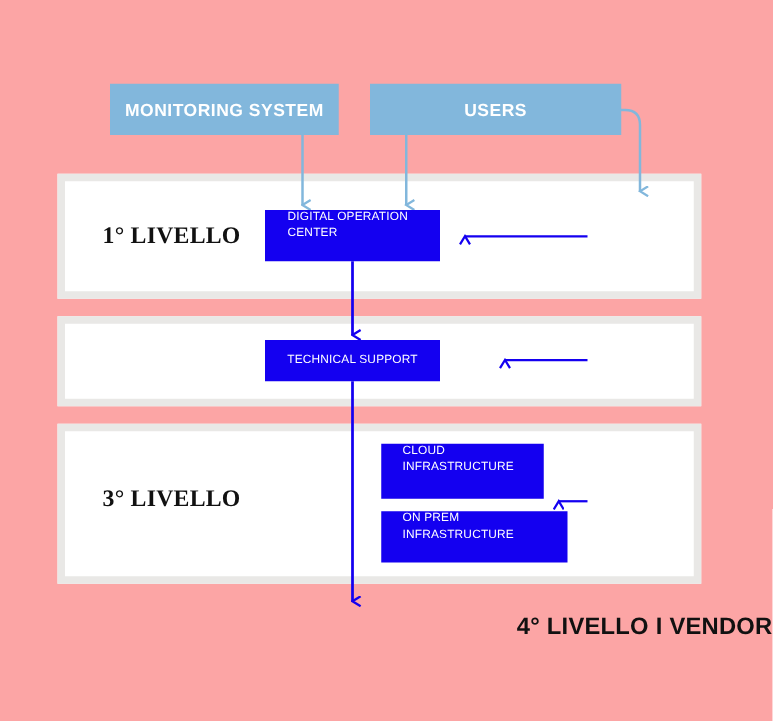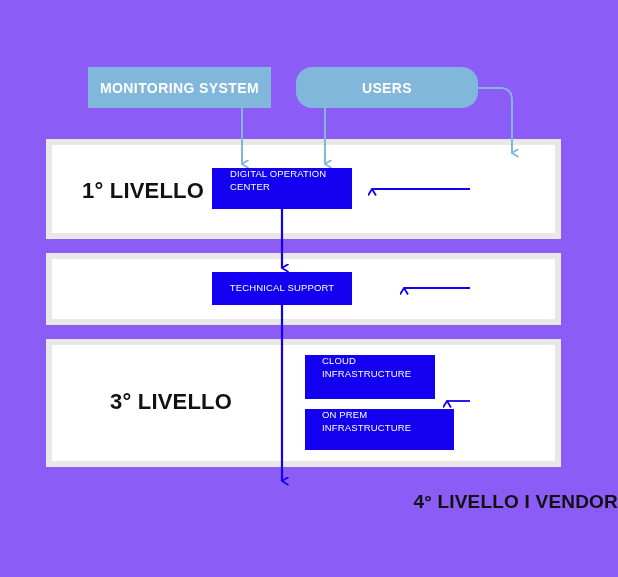--- a/index.html
+++ b/index.html
@@ -8,65 +8,66 @@
     background: #ffffff;
   }
   body {
     font-family: "Liberation Sans", sans-serif;
     -webkit-font-smoothing: antialiased;
   }
   #canvas {
     position: relative;
     width: 618px;
     height: 577px;
-    background: #8b5cf6;
+    background: #fca5a5;
     overflow: hidden;
   }
 
   
   .src-box {
     position: absolute;
     background: #82b7dc;
     color: #ffffff;
     font-size: 14px;
     font-weight: bold;
     letter-spacing: 0.4px;
     display: flex;
     align-items: center;
     justify-content: center;
     text-align: center;
   }
   #monitoring-system-box { left: 88px;  top: 67px; width: 183px; height: 41px; }
-  #users-box            { left: 296px; top: 67px; width: 182px; height: 41px; border-radius: 16px; }
+  #users-box            { left: 296px; top: 67px; width: 201px; height: 41px; }
 
   
   .level-band {
     position: absolute;
     left: 46px;
     width: 515px;
     background: #ffffff;
     border: 6px solid #e9e8e6;
     box-sizing: border-box;
   }
   #level-band-1 { top: 139px; height: 100px; }
   #level-band-2 { top: 253px; height: 72px; }
   #level-band-3 { top: 339px; height: 128px; }
 
   .level-label {
     position: absolute;
     left: 82px;
     color: #111111;
-    font-size: 22px;
+    font-size: 19px;
     font-weight: bold;
     letter-spacing: 0.2px;
     white-space: nowrap;
+    font-family: Liberation Serif, serif;
   }
   #level-label-1 { top: 178px; }
   #level-label-2 { top: 278px; }
-  #level-label-3 { top: 389px; margin-left: 28px; }
+  #level-label-3 { top: 389px; }
 
   
   .blue-box {
     position: absolute;
     background: #1400f0;
     color: #ffffff;
     font-size: 9.5px;
     letter-spacing: 0.15px;
     line-height: 1.35;
     box-sizing: border-box;

